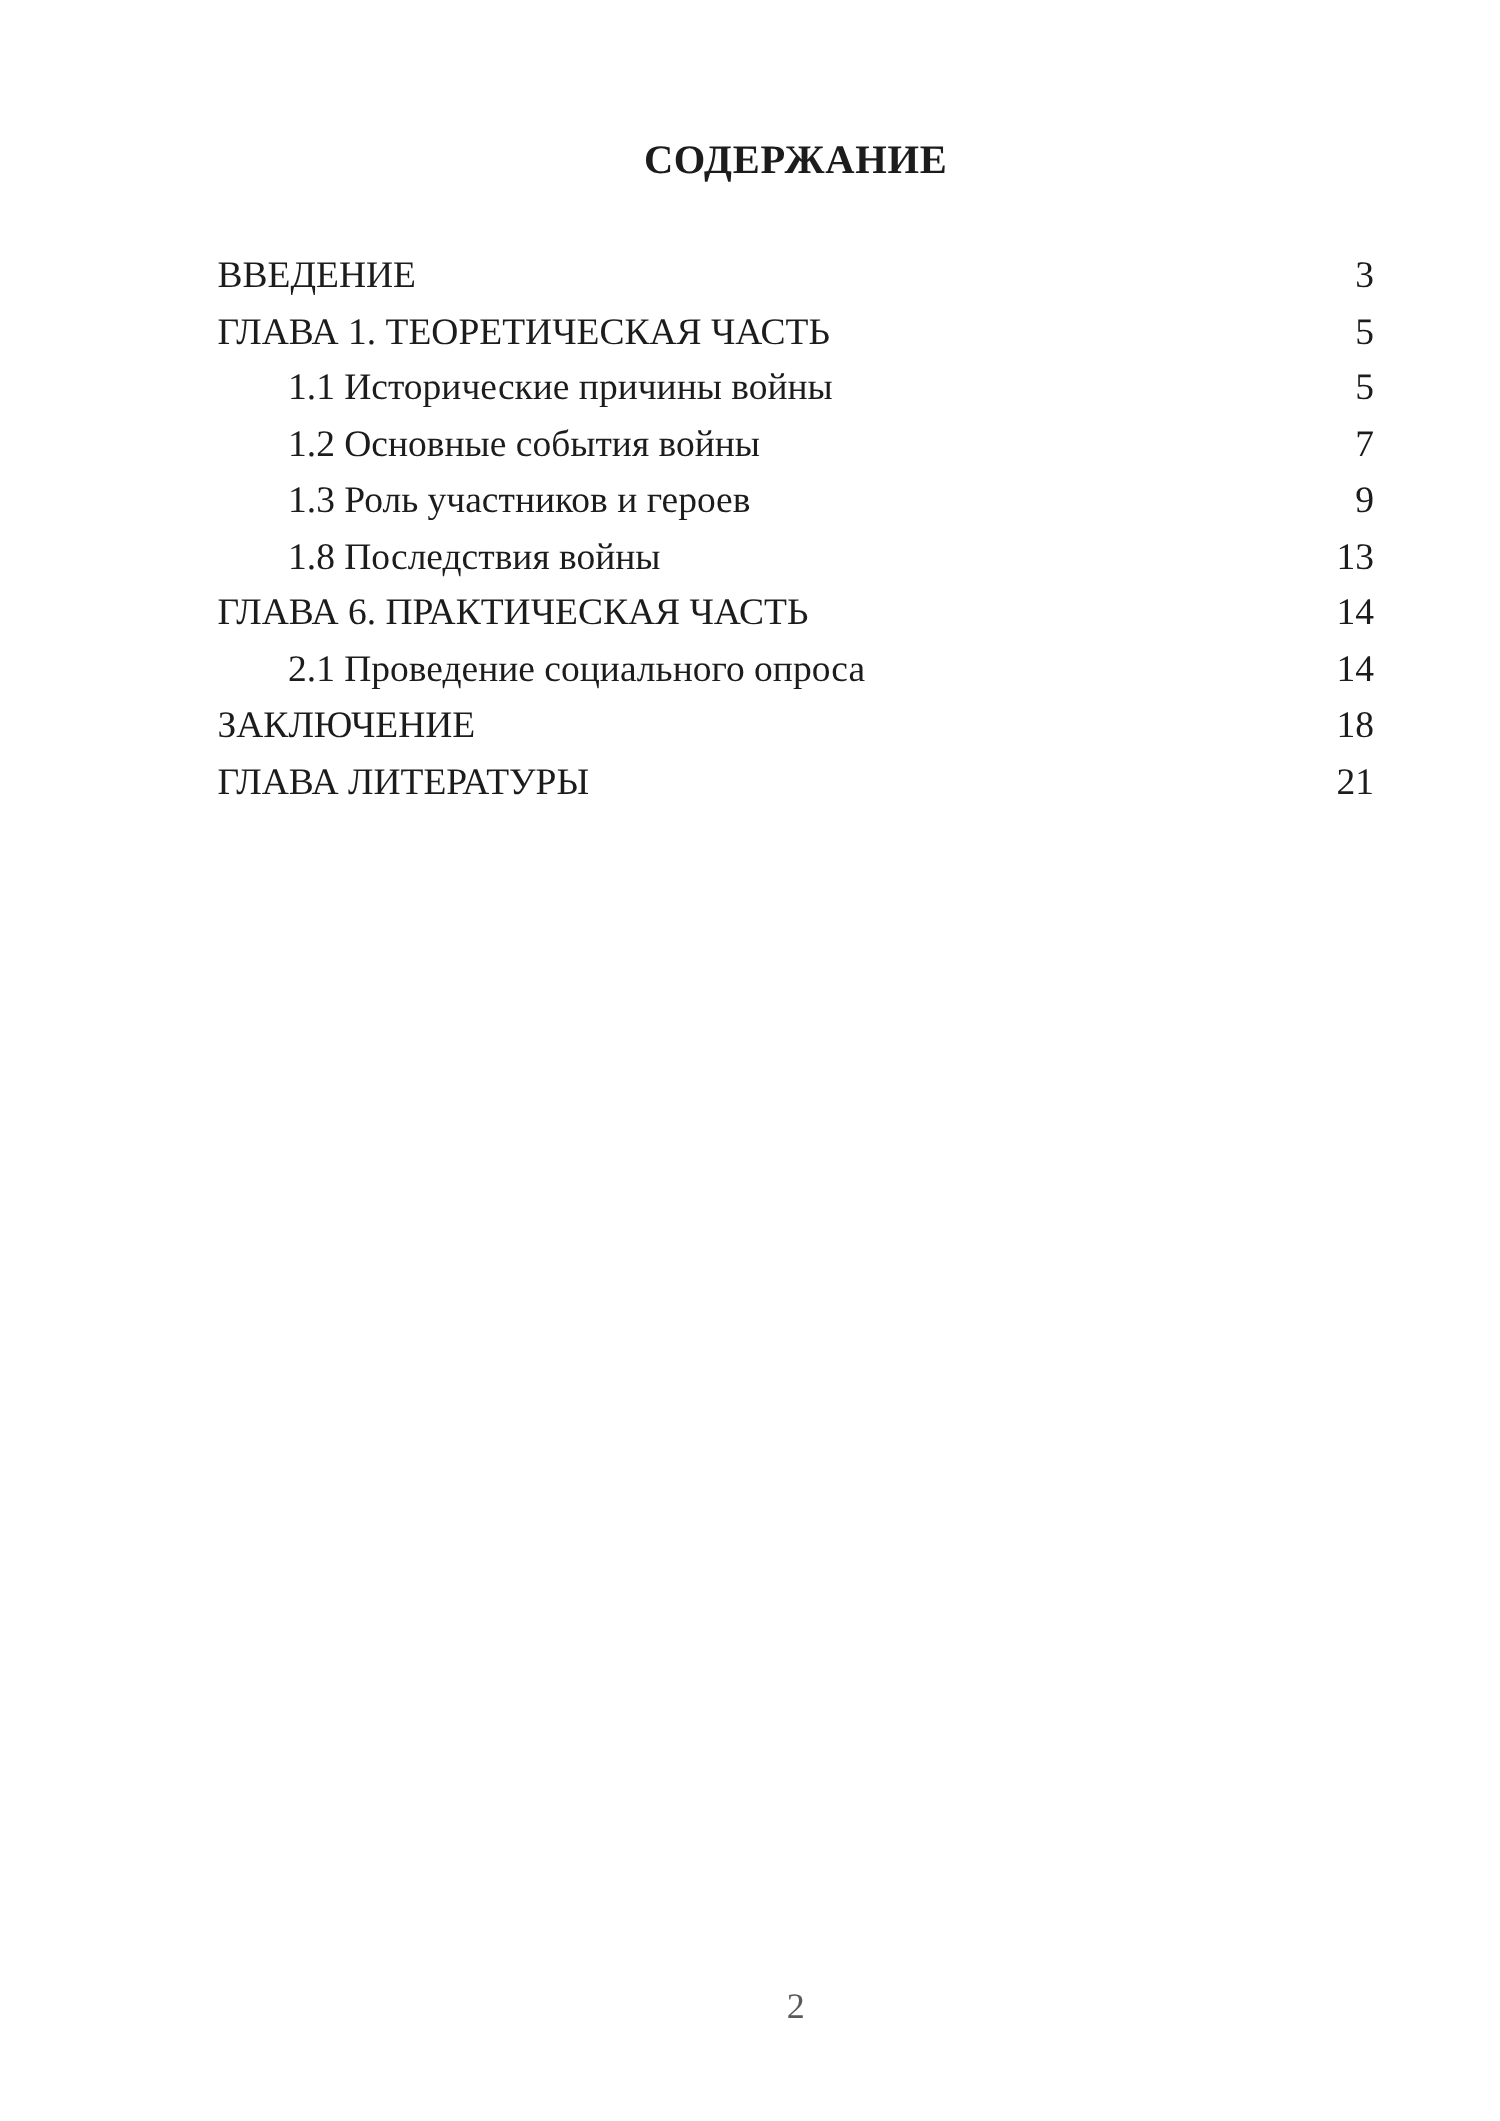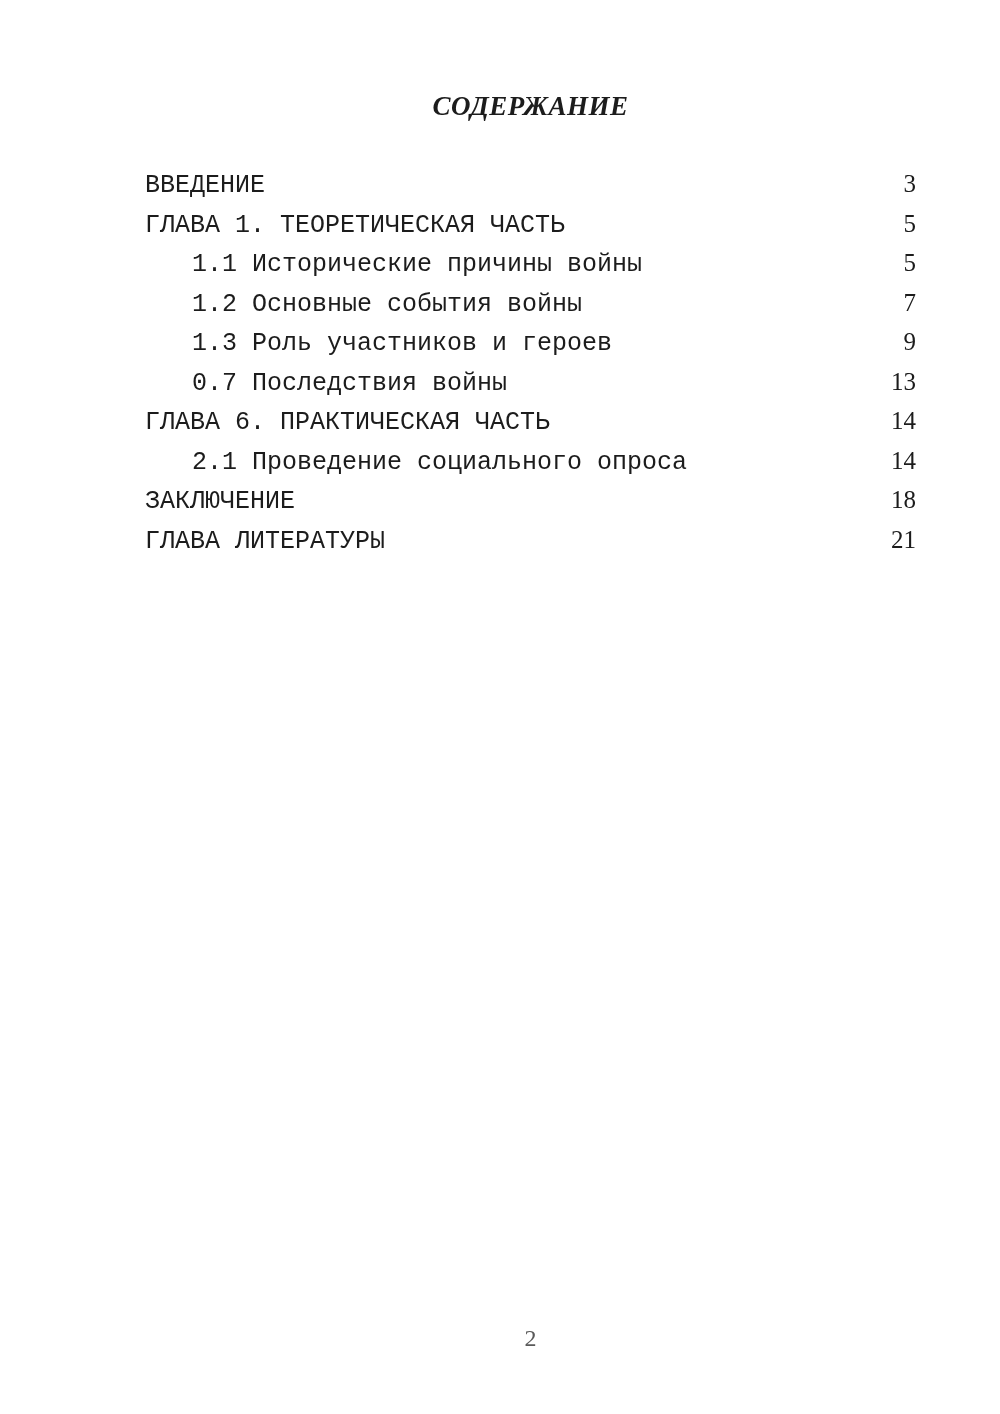--- a/index.html
+++ b/index.html
@@ -16,37 +16,36 @@
   .doc-title {
     position: absolute;
     top: 90px;
     left: 145px;
     width: 771px;
     text-align: center;
     font-size: 27px;
     font-weight: bold;
     line-height: 1.2;
     letter-spacing: 0.5px;
-    font-style: italic;
   }
   .toc {
     position: absolute;
     top: 165px;
     left: 145px;
     width: 771px;
   }
   .toc-row {
     display: flex;
     justify-content: space-between;
     align-items: baseline;
     font-size: 25px;
     line-height: 37.5px;
     white-space: nowrap;
   }
-  .toc-label { flex: 1 1 auto; overflow: hidden; font-family: Liberation Mono, monospace; }
+  .toc-label { flex: 1 1 auto; overflow: hidden; }
   .toc-label.indent { padding-left: 47px; }
   .toc-page { flex: 0 0 auto; text-align: right; padding-left: 20px; }
   .page-footer {
     position: absolute;
     top: 1324px;
     left: 145px;
     width: 771px;
     text-align: center;
     font-size: 24px;
     line-height: 1.2;
@@ -73,21 +72,21 @@
   </div>
   <div class="toc-row">
     <span class="toc-label indent">1.2 Основные события войны</span>
     <span class="toc-page">7</span>
   </div>
   <div class="toc-row">
     <span class="toc-label indent">1.3 Роль участников и героев</span>
     <span class="toc-page">9</span>
   </div>
   <div class="toc-row">
-    <span class="toc-label indent">0.7 Последствия войны</span>
+    <span class="toc-label indent">1.8 Последствия войны</span>
     <span class="toc-page">13</span>
   </div>
   <div class="toc-row">
     <span class="toc-label">ГЛАВА 6. ПРАКТИЧЕСКАЯ ЧАСТЬ</span>
     <span class="toc-page">14</span>
   </div>
   <div class="toc-row">
     <span class="toc-label indent">2.1 Проведение социального опроса</span>
     <span class="toc-page">14</span>
   </div>

